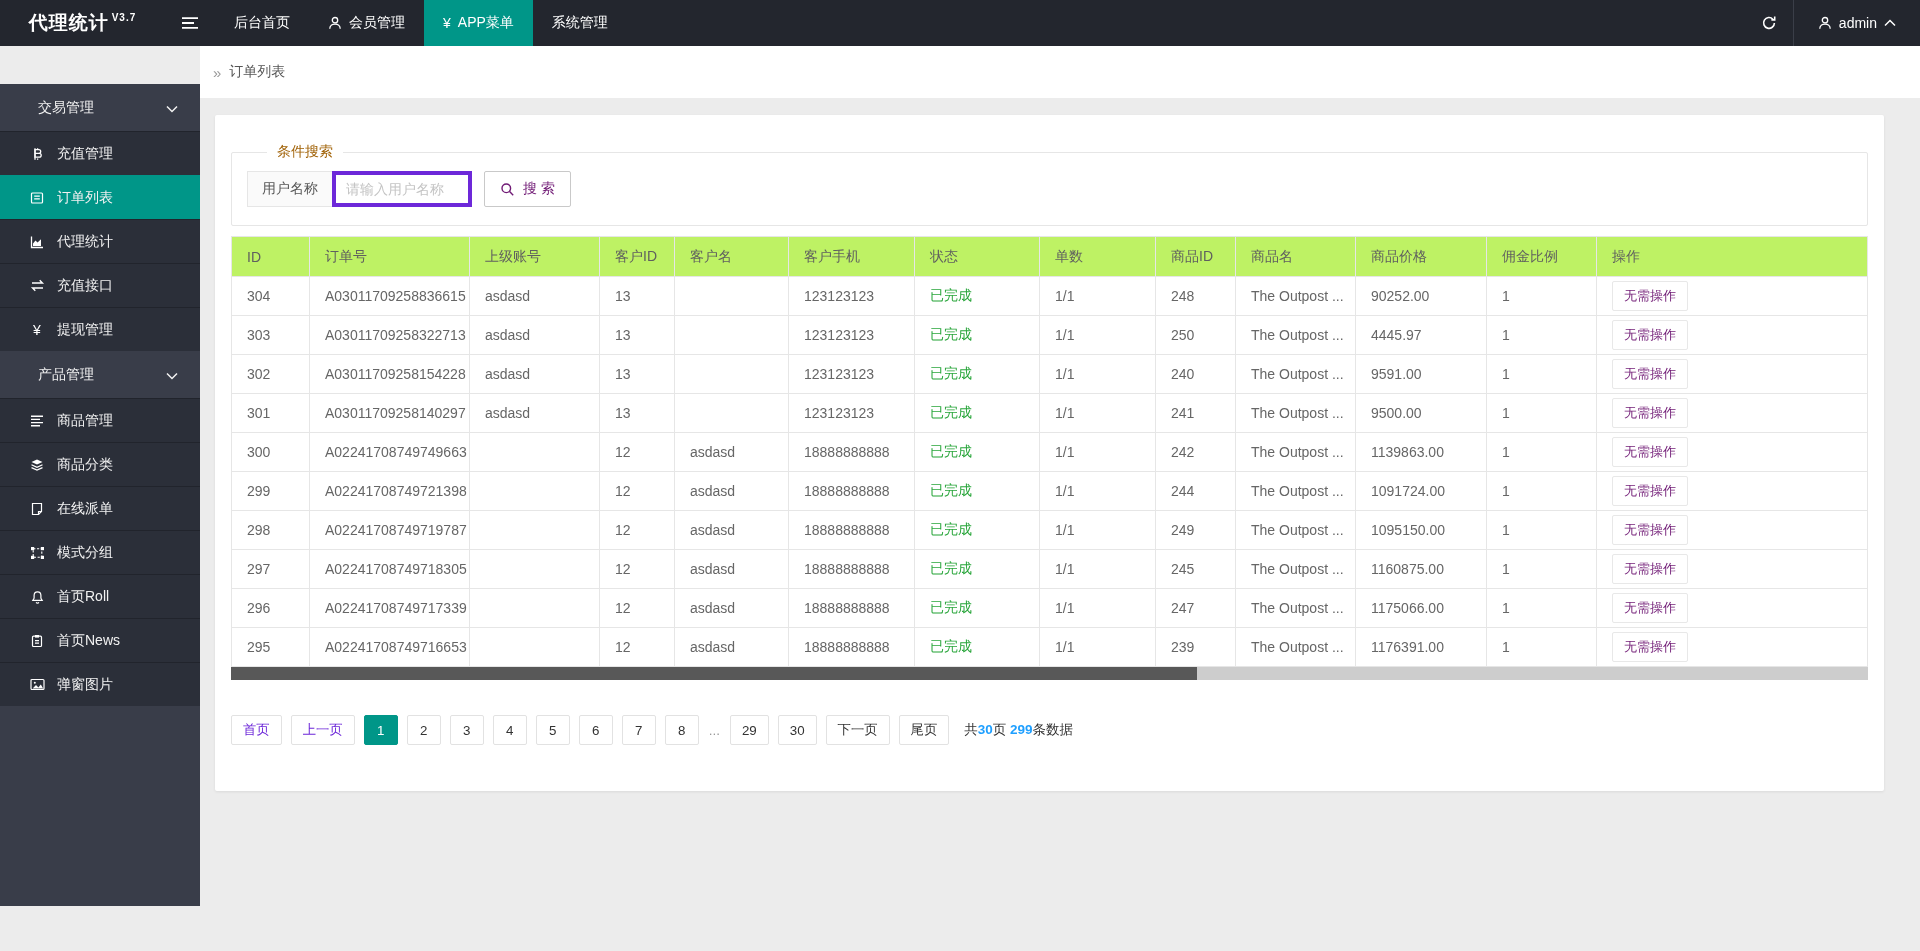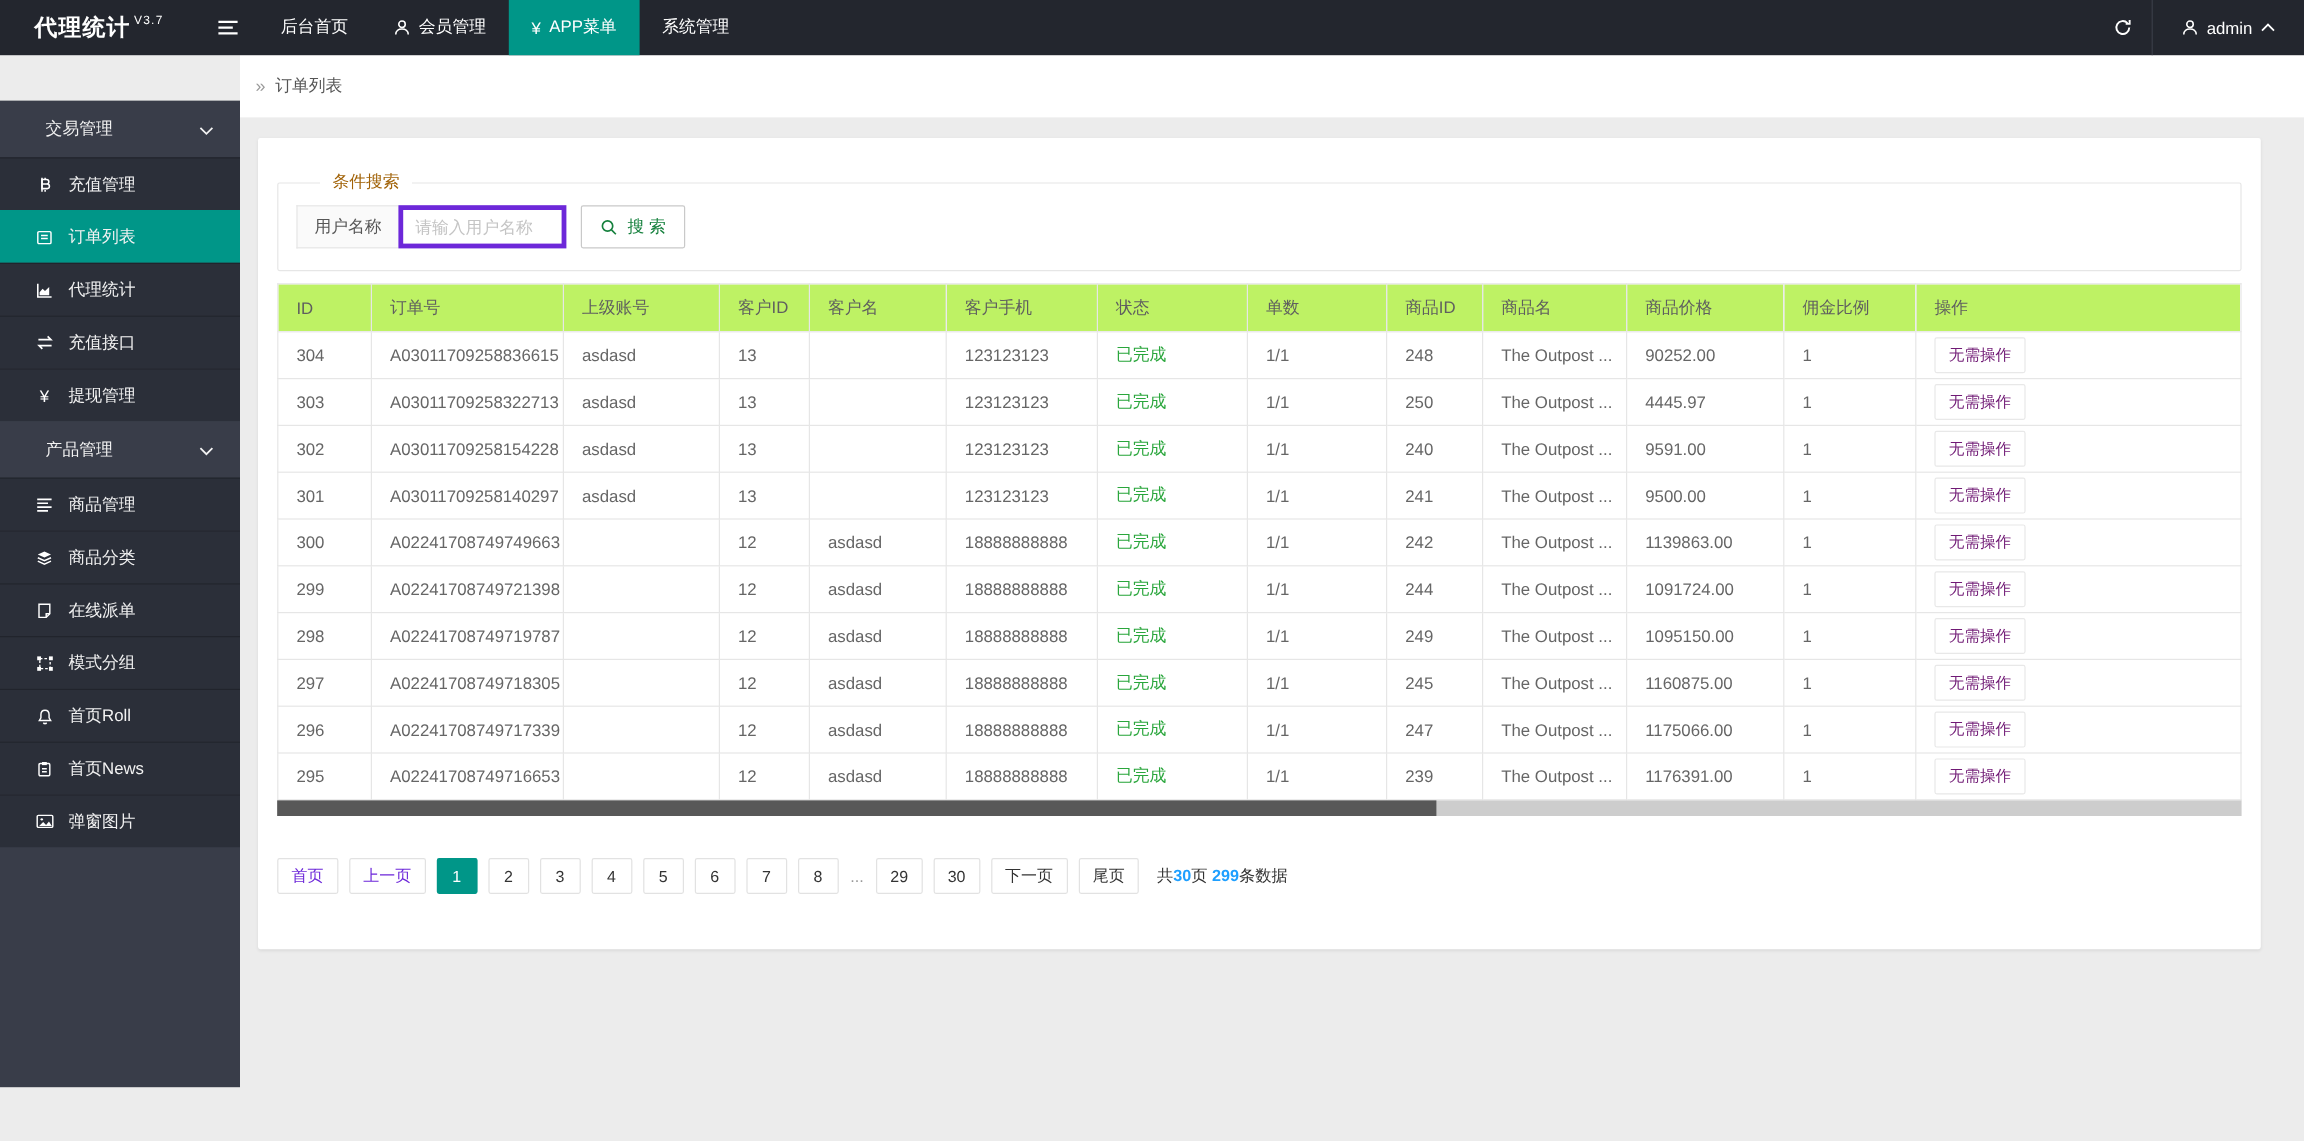--- a/index.html
+++ b/index.html
@@ -4,21 +4,21 @@
 <style>
   * { margin:0; padding:0; box-sizing:border-box; }
   html,body { width:1920px; height:951px; overflow:hidden;
     font-family:"Liberation Sans","DejaVu Sans",sans-serif; background:#ececec; position:relative; }
 
   
   .topbar { position:absolute; top:0; left:0; width:1920px; height:46px; background:#23262E;
     display:flex; align-items:stretch; color:#fff; z-index:5; }
   .logo { width:165px; display:flex; align-items:center; justify-content:center;
     font-size:19px; font-weight:bold; letter-spacing:1px; }
-  .logo sup { font-size:10px; font-weight:normal; margin-left:3px; transform:translateY(-6px); }
+  .logo sup { font-size:10px; font-weight:bold; margin-left:3px; transform:translateY(-6px); }
   .nav-item { display:flex; align-items:center; gap:7px; padding:0 19px; font-size:14px; cursor:pointer; }
   .nav-item.icon-only { padding:0 16px; }
   .nav-item.active { background:#009688; }
   .topbar-right { margin-left:auto; display:flex; align-items:stretch; }
   .tb-divider { width:1px; background:#3a3e48; }
   .icon { display:inline-flex; align-items:center; justify-content:center; line-height:0; }
   .yen-glyph { font-size:14px; line-height:1; }
 
   
   .sidebar { position:absolute; top:46px; left:0; width:200px; height:822px; background:#393D49;margin-top:38px; }
@@ -42,21 +42,21 @@
 
   .search-fs { border:1px solid #e6e6e6; border-radius:2px; margin-top:28px; padding:6px 15px 18px; }
   .search-fs legend { margin-left:20px; padding:0 10px; font-size:14px; color:#a16207; }
   .search-row { display:flex; align-items:center; margin-top:4px; }
   .search-label { height:36px; display:inline-flex; align-items:center; padding:0 14px; background:#fafafa;
     border:1px solid #e6e6e6; border-right:none; font-size:14px; color:#565656; }
   .search-input { height:36px; width:140px; border:4px solid #6d28d9; padding:0 10px; font-size:14px;
     color:#333; outline:none; }
   .search-input::placeholder { color:#c4c4c4; }
   .search-btn { margin-left:12px; height:36px; padding:0 15px; background:#fff; border:1px solid #c9c9c9;
-    border-radius:2px; display:inline-flex; align-items:center; gap:8px; font-size:14px; color:#15803d; cursor:pointer; }
+    border-radius:2px; display:inline-flex; align-items:center; gap:8px; font-size:14px; color:#701a75; cursor:pointer; }
 
   .order-table { width:100%; border-collapse:collapse; margin-top:10px; table-layout:fixed; }
   .order-table th, .order-table td { border:1px solid #e6e6e6; font-size:14px; text-align:left;
     padding-left:15px; overflow:hidden; white-space:nowrap; }
   .order-table th { background:#bef264; color:#5f5f5f; height:40px; font-weight:normal; }
   .order-table td { height:39px; color:#666; }
   .status { color:#2aa63c; }
   .action-btn { display:inline-block; padding:5px 11px; border:1px solid #e8e8e8; border-radius:2px;
     background:#fff; color:#701a75; font-size:13px; }
 

